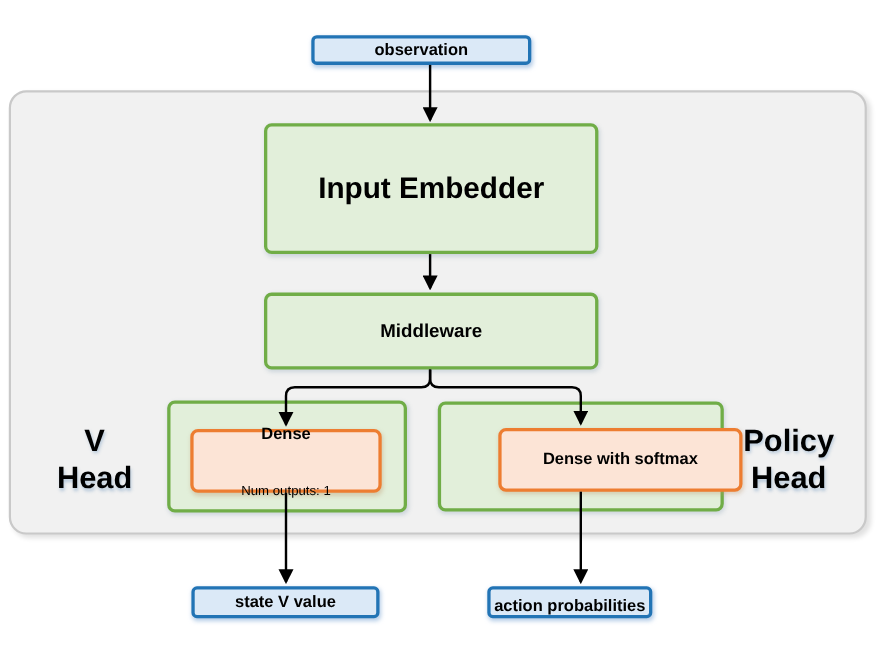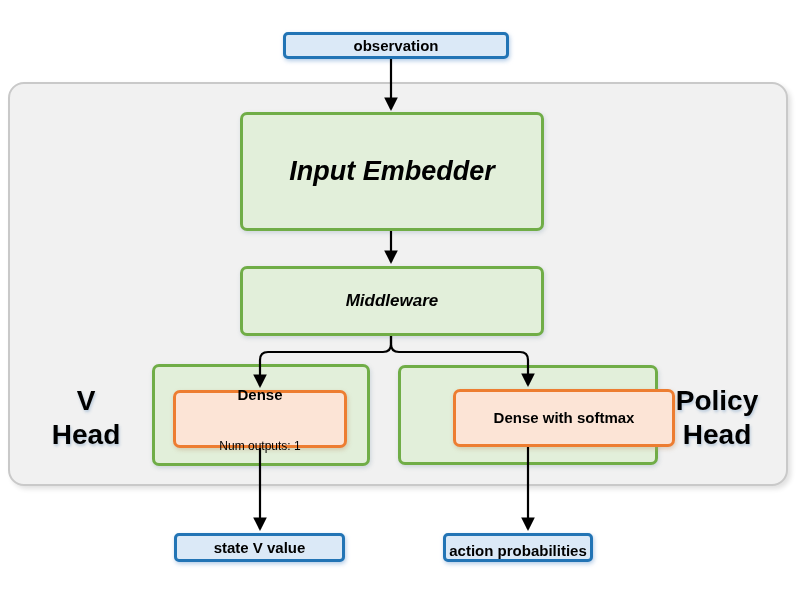--- a/index.html
+++ b/index.html
@@ -44,30 +44,29 @@
     box-shadow: 1px 2px 4px rgba(130,170,215,0.6);
     font-weight: bold;
     color: #000;
   }
   .green {
     background: #e2efda;
     border: 3px solid #70ad47;
     border-radius: 7px;
     box-shadow: 1px 2px 4px rgba(120,150,170,0.3);
     color: #000;
-    font-style: italic;
   }
   .orange {
     background: #fce4d6;
     border: 3px solid #ed7d31;
     border-radius: 7px;
     box-shadow: 1px 2px 4px rgba(190,150,110,0.4);
     color: #000;
   }
-  .obs-node        { left: 283px; top: 32px;  width: 226px; height: 27px; font-size: 15px; justify-content: center; }
+  .obs-node        { left: 283px; top: 32px;  width: 200px; height: 27px; font-size: 15px; justify-content: center; }
   .embedder-node   { left: 240px; top: 112px; width: 304px; height: 119px; font-size: 27px; font-weight: bold; }
   .middleware-node { left: 240px; top: 266px; width: 304px; height: 70px;  font-size: 17px; font-weight: bold; }
   .vhead-group     { left: 152px; top: 364px; width: 218px; height: 102px; }
   .vdense-node     { left: 173px; top: 390px; width: 174px; height: 58px; gap: 34px; }
   .phead-group     { left: 398px; top: 365px; width: 260px; height: 100px; }
   .pdense-node     { left: 417px; top: 389px; width: 222px; height: 58px; margin-left: 36px; }
   .statev-node     { left: 174px; top: 533px; width: 171px; height: 29px; font-size: 15px; }
   .actionp-node    { left: 443px; top: 533px; width: 150px; height: 29px; font-size: 15px; justify-content: flex-end; }
   .dense-title     { font-size: 15px; font-weight: bold; line-height: 1.35; }
   .dense-subtitle  { font-size: 12px; font-weight: normal; line-height: 1.2; }

